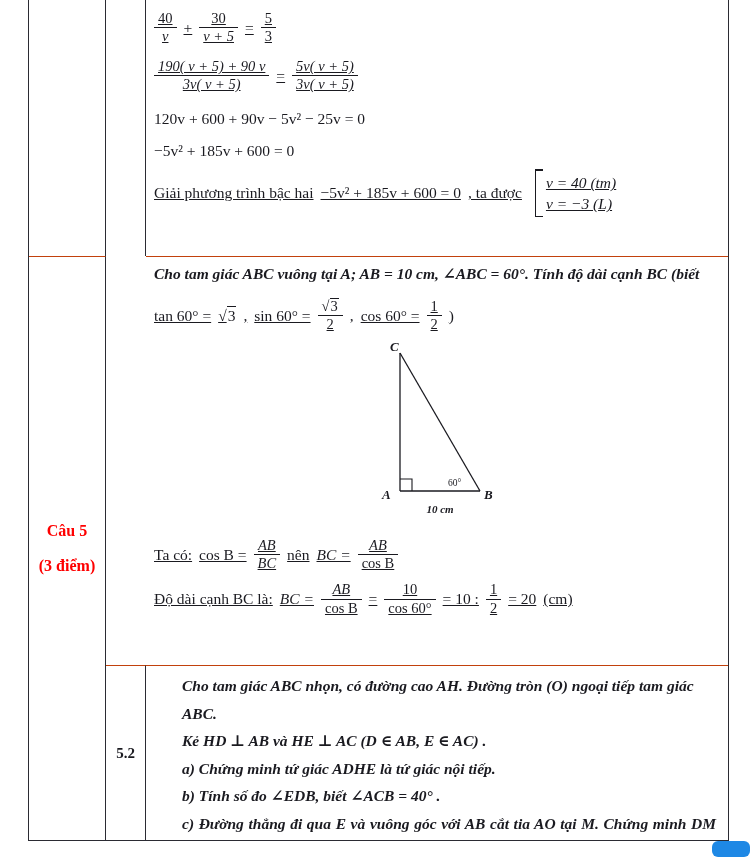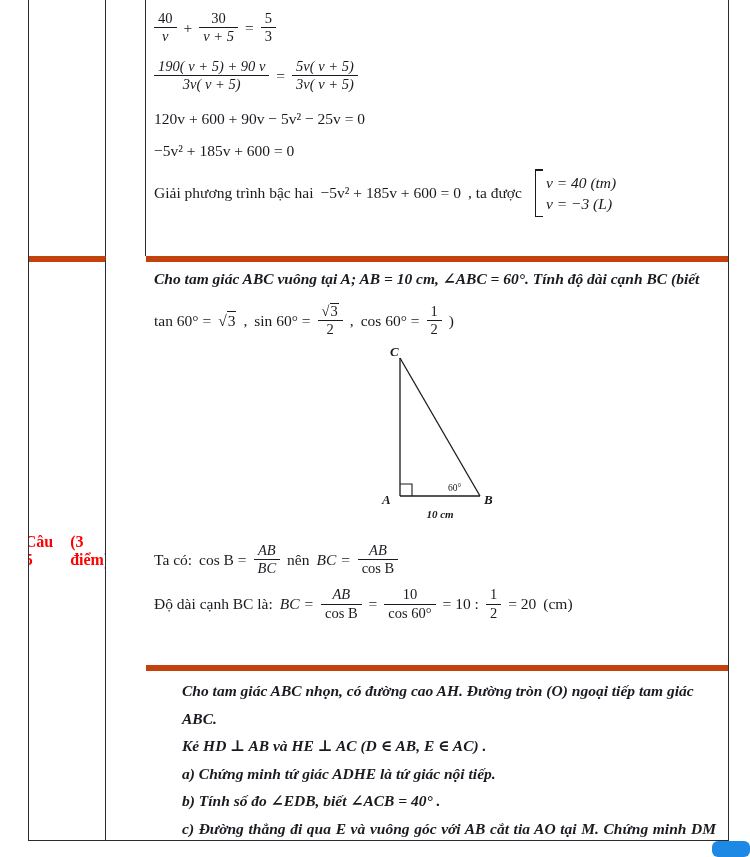--- a/index.html
+++ b/index.html
@@ -12,34 +12,34 @@
     position:absolute;left:28px;top:0;
     display:grid;
     grid-template-columns:77px 40px 582px;
     grid-template-rows:256px 409px 175px;
     border-left:1px solid #2b2b33;
     border-right:1px solid #2b2b33;
     border-bottom:1px solid #2b2b33;
   }
   .cell{box-sizing:border-box;overflow:hidden;}
   .b-r{border-right:1px solid #2b2b33;}
-  .b-t{border-top:6px solid #c2410c;}
+  .b-t{border-top:1px solid #c2410c;}
   .r1c1{grid-column:1;grid-row:1;}
   .r1c2{grid-column:2;grid-row:1;}
   .r1c3{grid-column:3;grid-row:1;padding:6px 8px 0 8px;}
-  .r2c1{grid-column:1;grid-row:2/4;display:flex;flex-direction:row;align-items:center;justify-content:center;gap:17px;}
+  .r2c1{grid-column:1;grid-row:2/4;display:flex;flex-direction:column;align-items:center;justify-content:center;gap:17px;}
   .r2c2{grid-column:2;grid-row:2;display:flex;align-items:center;justify-content:center;}
   .r2c3{grid-column:3;grid-row:2;padding:4px 10px 0 8px;}
   .r3c2{grid-column:2;grid-row:3;display:flex;align-items:center;justify-content:center;}
   .r3c3{grid-column:3;grid-row:3;padding:6px 12px 0 8px;}
 
   .red{color:#fe0000;font-weight:bold;font-size:16px;}
   .subnum{font-weight:bold;font-size:15px;}
 
-  .eqline{display:flex;align-items:center;gap:7px;flex-wrap:nowrap;white-space:nowrap;}
+  .eqline{display:flex;align-items:center;gap:7px;flex-wrap:nowrap;white-space:nowrap;text-decoration:underline;}
   .tline{display:block;}
   .frac{display:inline-flex;flex-direction:column;text-align:center;vertical-align:middle;font-size:14.5px;line-height:1.18;}
   .frac .num{border-bottom:1px solid #1a1a20;padding:0 4px;display:block;}
   .frac .den{padding:0 4px;display:block;}
   .mi{font-style:italic;}
   .bi{font-weight:bold;font-style:italic;}
 
   .sqrt{white-space:nowrap;display:inline-block;}
   .sqrt::before{content:"√";}
   .sqrt .ovl{border-top:1px solid #1a1a20;display:inline-block;line-height:1.1;padding:0 1px;}
@@ -209,20 +209,23 @@
         <span class="frac">
           <span class="num">1</span>
           <span class="den">2</span>
         </span>
         <span>= 20</span>
         <span>(cm)</span>
       </div>
 
     </div>
 
+    <div class="cell r3c2 b-r b-t">
+      <span class="subnum">5.2</span>
+    </div>
     <div class="cell r3c3 b-t">
       <div class="para bi">Cho tam giác ABC nhọn, có đường cao AH. Đường tròn (O) ngoại tiếp tam giác ABC.</div>
       <div class="para bi">Kẻ  HD ⊥ AB  và  HE ⊥ AC (D ∈ AB, E ∈ AC) .</div>
       <div class="para bi">a) Chứng minh tứ giác ADHE là tứ giác nội tiếp.</div>
       <div class="para bi">b) Tính số đo  ∠EDB, biết  ∠ACB = 40° .</div>
       <div class="para bi just">c) Đường thẳng đi qua E và vuông góc với AB cắt tia AO tại M. Chứng minh DM ⊥ AE .</div>
     </div>
 
   </div>
 

